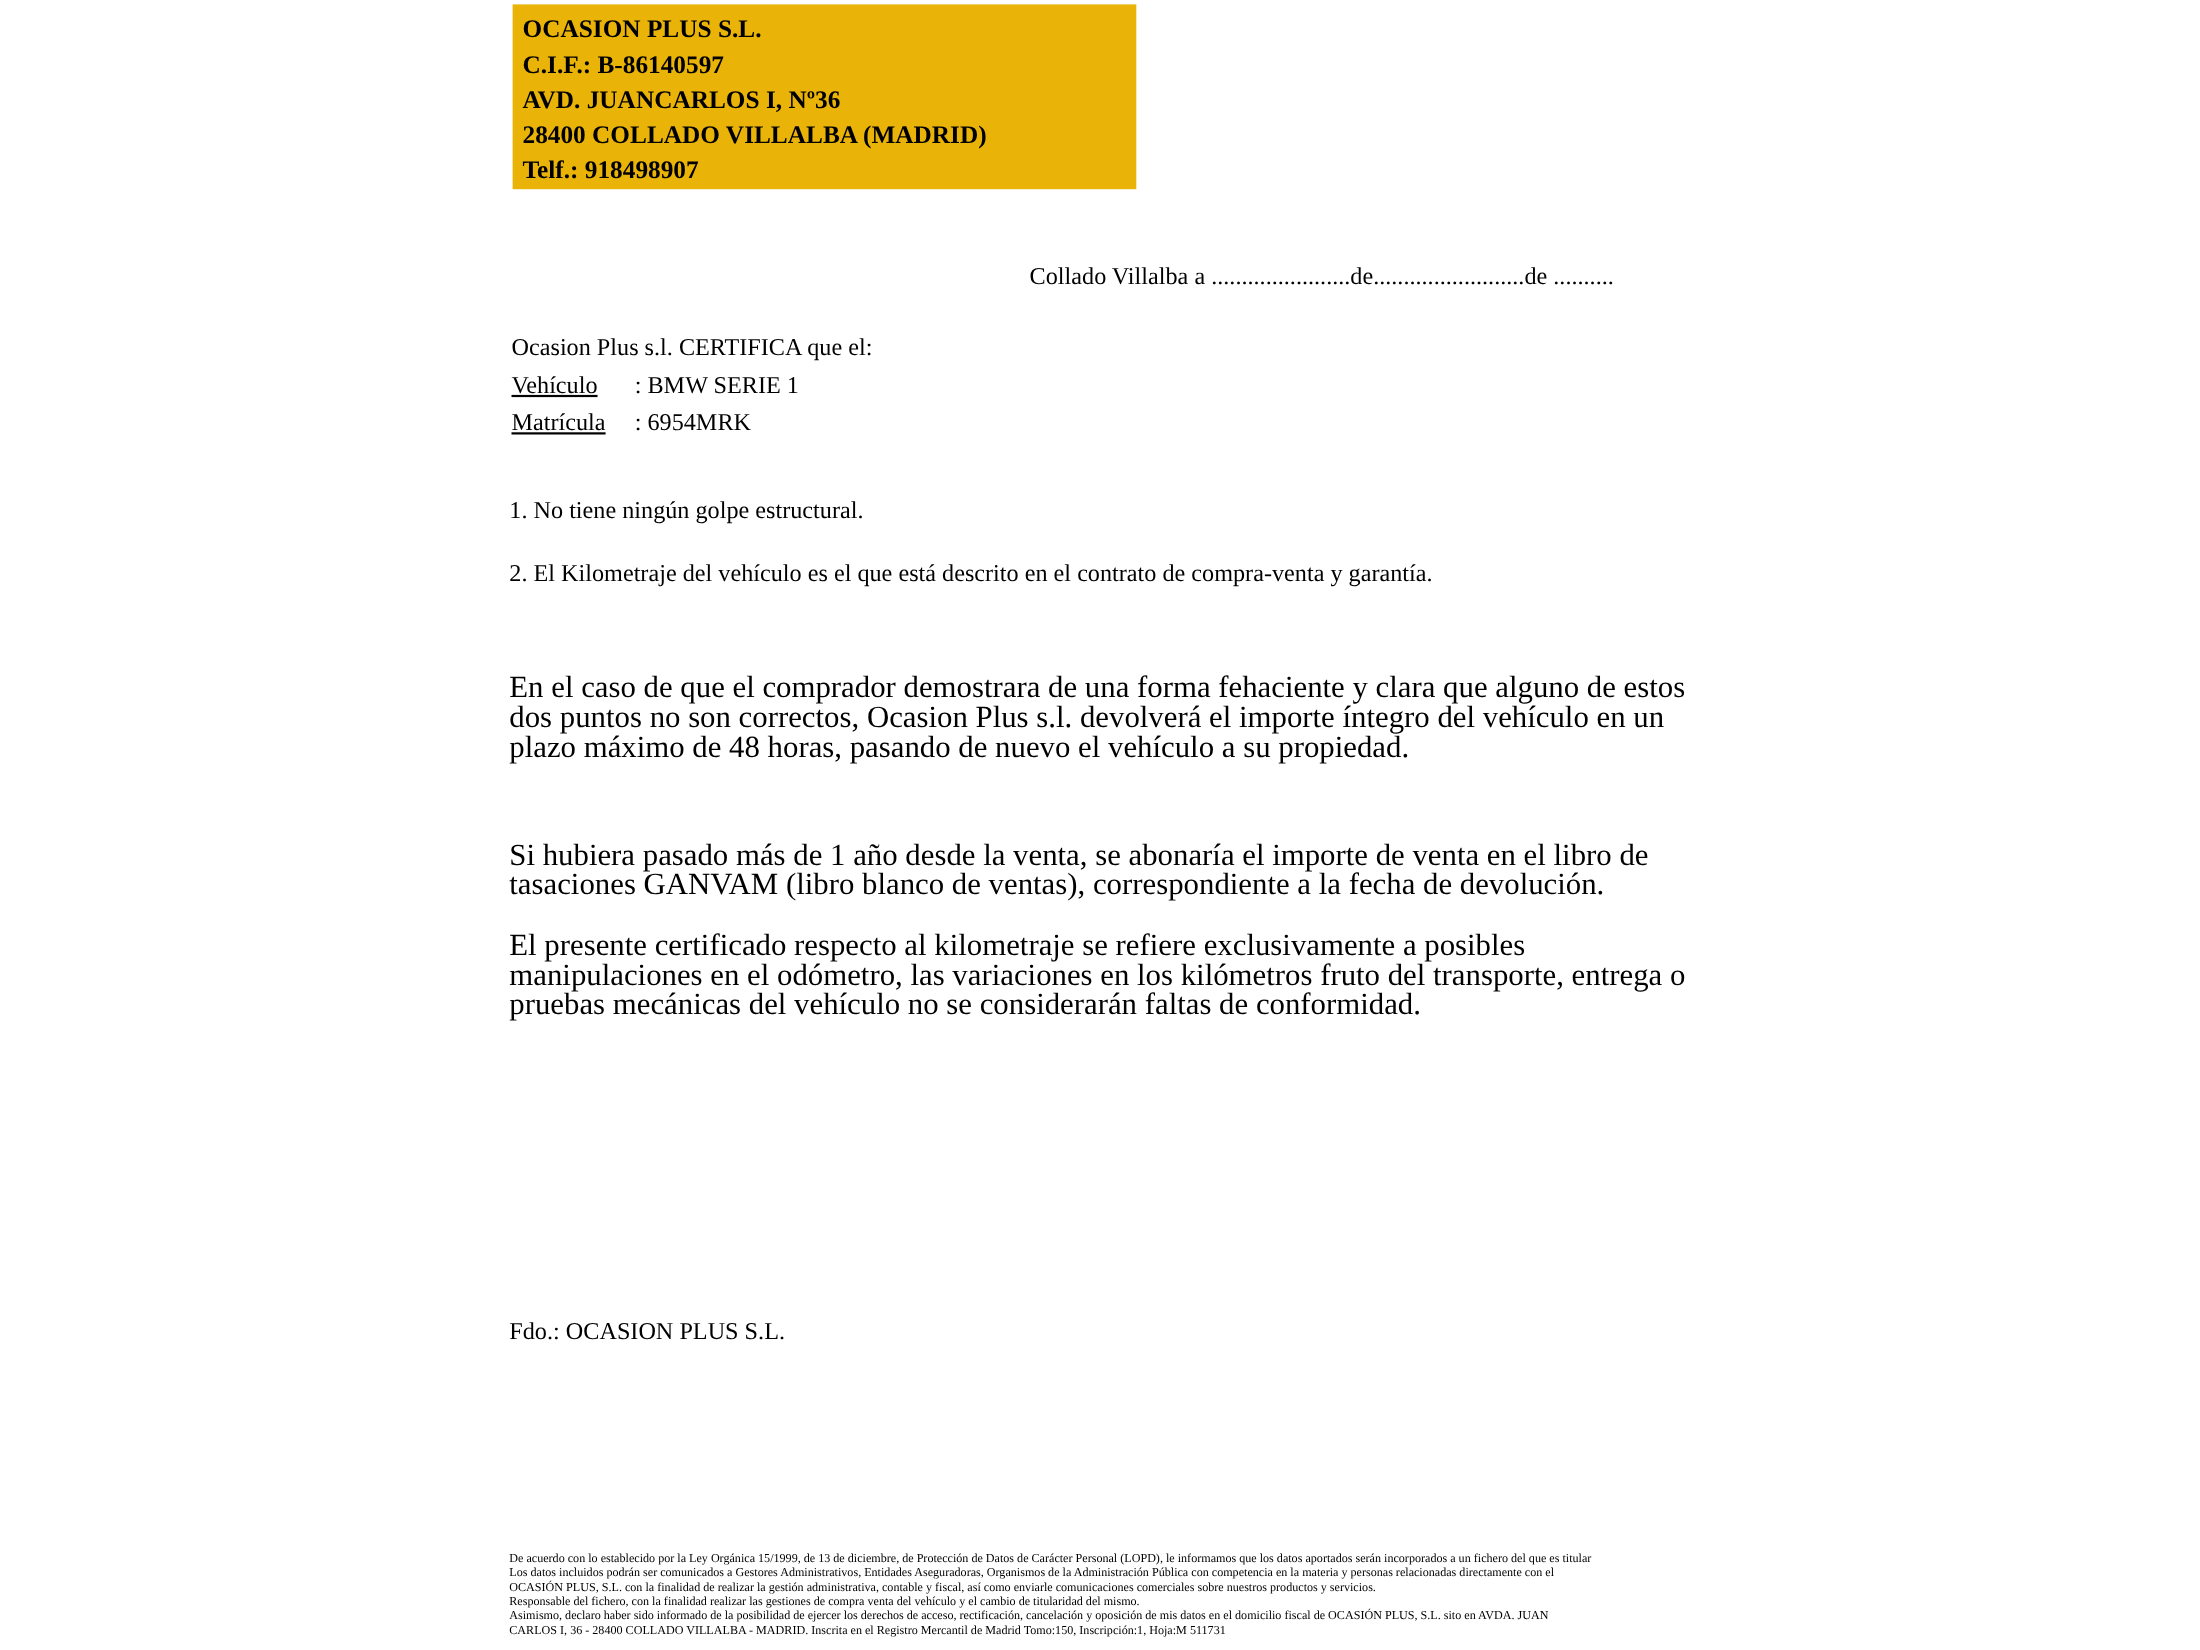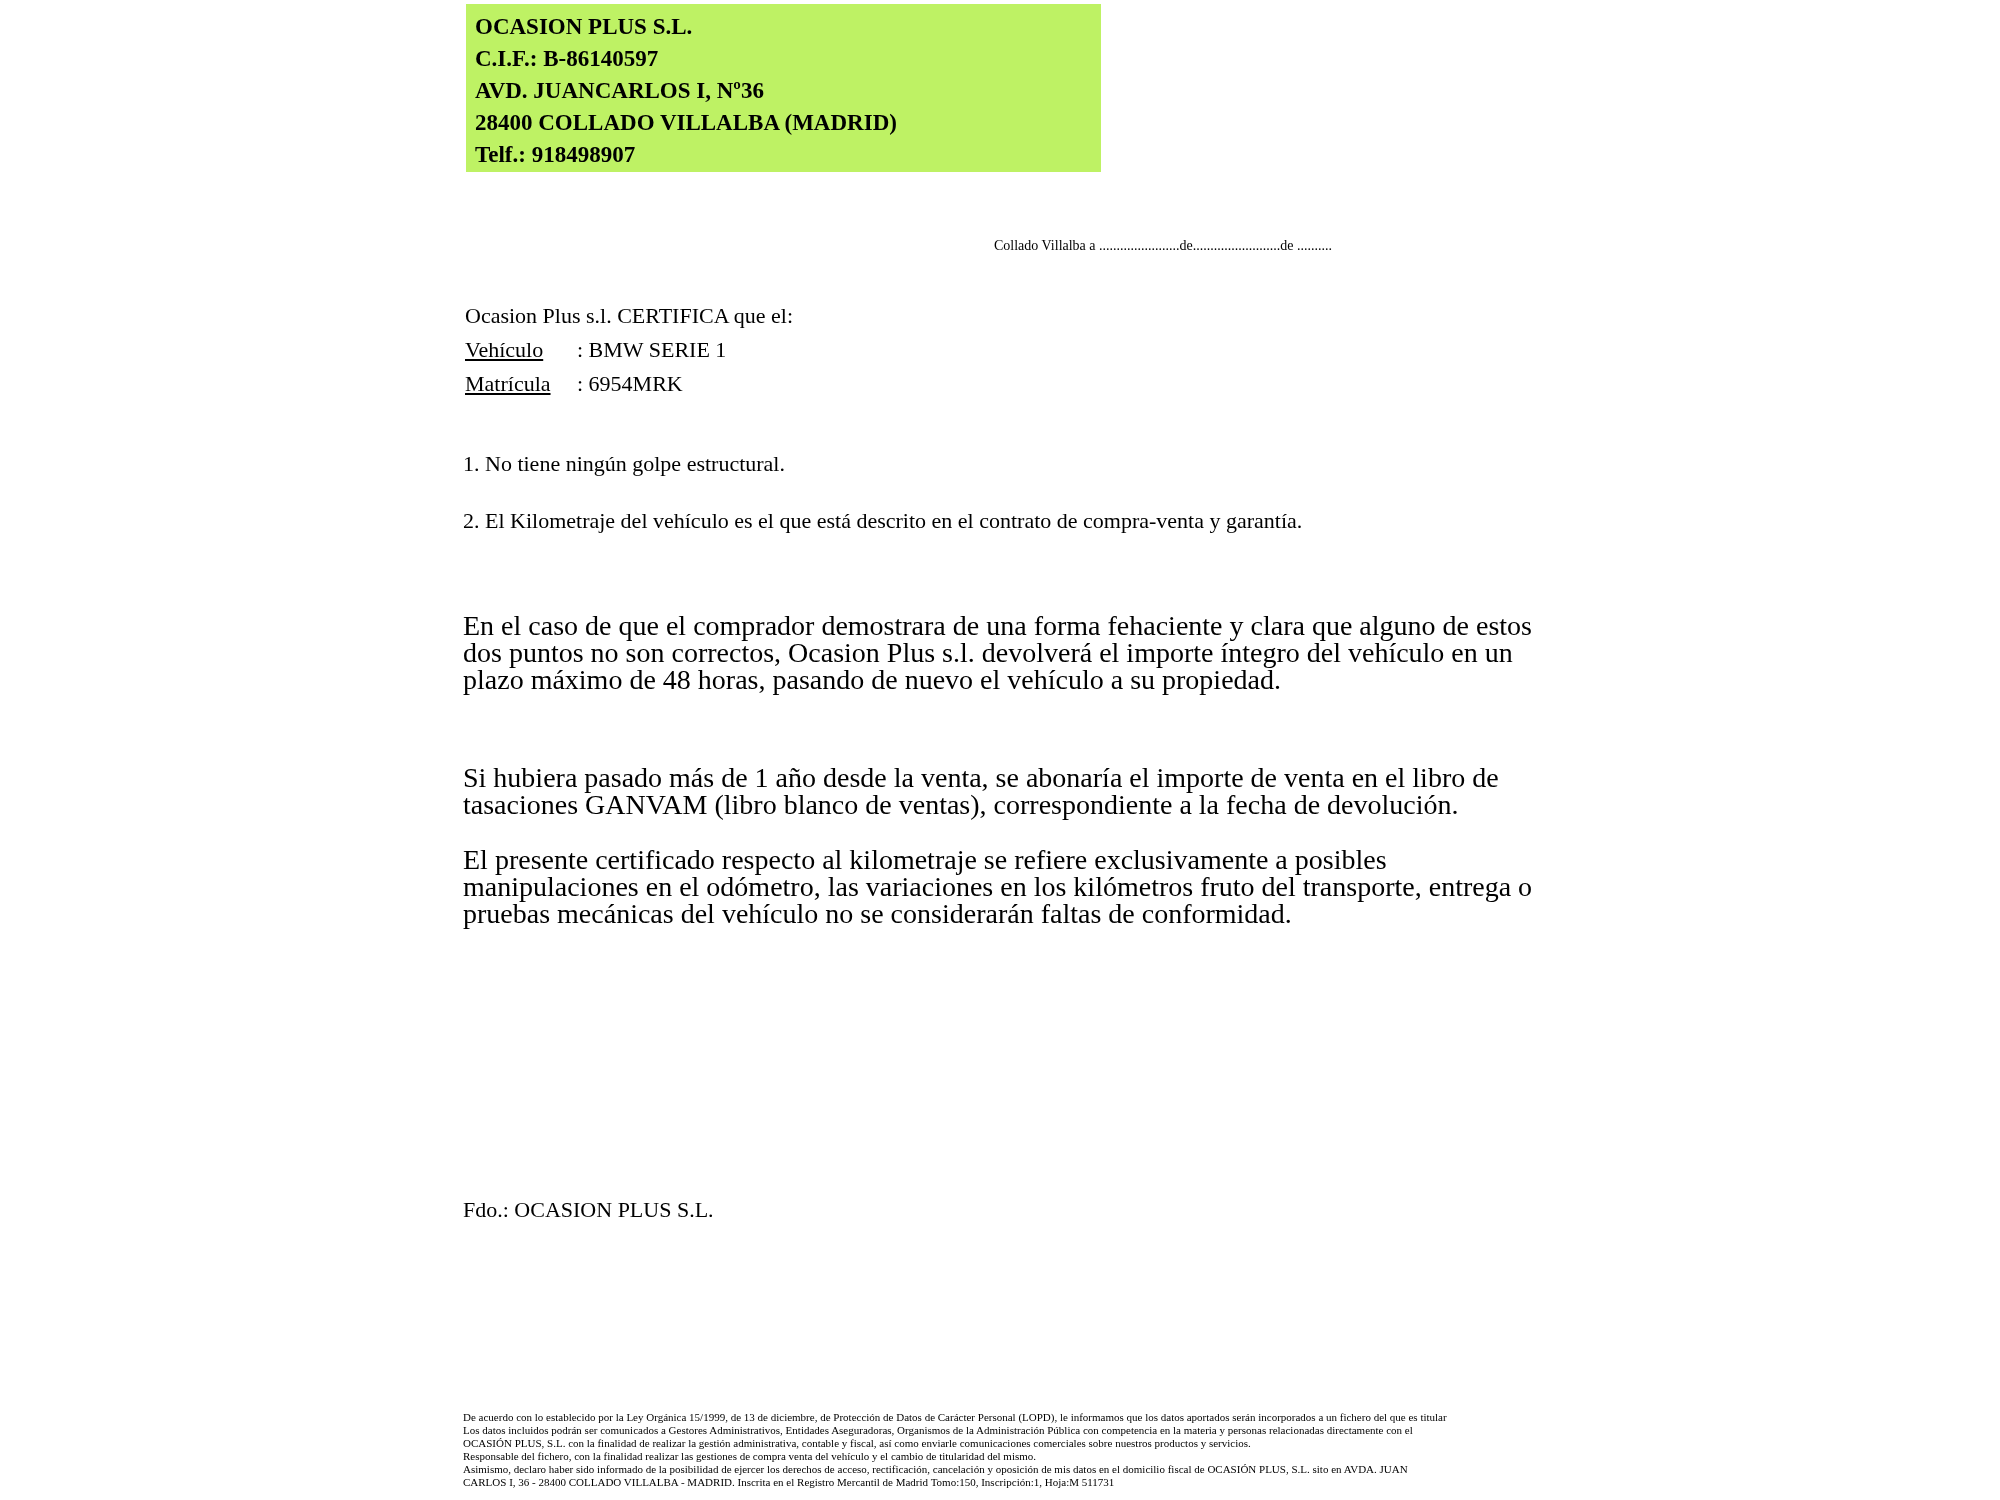--- a/index.html
+++ b/index.html
@@ -13,35 +13,35 @@
     height: 1500px;
     background: #ffffff;
     color: #000000;
     font-family: "Liberation Serif", "DejaVu Serif", serif;
     overflow: hidden;
   }
   .company-box {
     position: absolute;
     left: 466px;
     top: 4px;
-    width: 635px;
+    width: 567px;
     height: 168px;
-    background: #bef264;
+    background: #eab308;
     box-sizing: border-box;
     padding: 7px 0 0 9px;
     font-weight: bold;
     font-size: 23px;
     line-height: 32px;
     white-space: nowrap;
   }
   .date-line {
     position: absolute;
-    left: 994px;
+    left: 936px;
     top: 238px;
-    font-size: 14px;
+    font-size: 22px;
     white-space: nowrap;
   }
   .certify {
     position: absolute;
     left: 465px;
     top: 299px;
     font-size: 22px;
     line-height: 34px;
     white-space: nowrap;
   }

